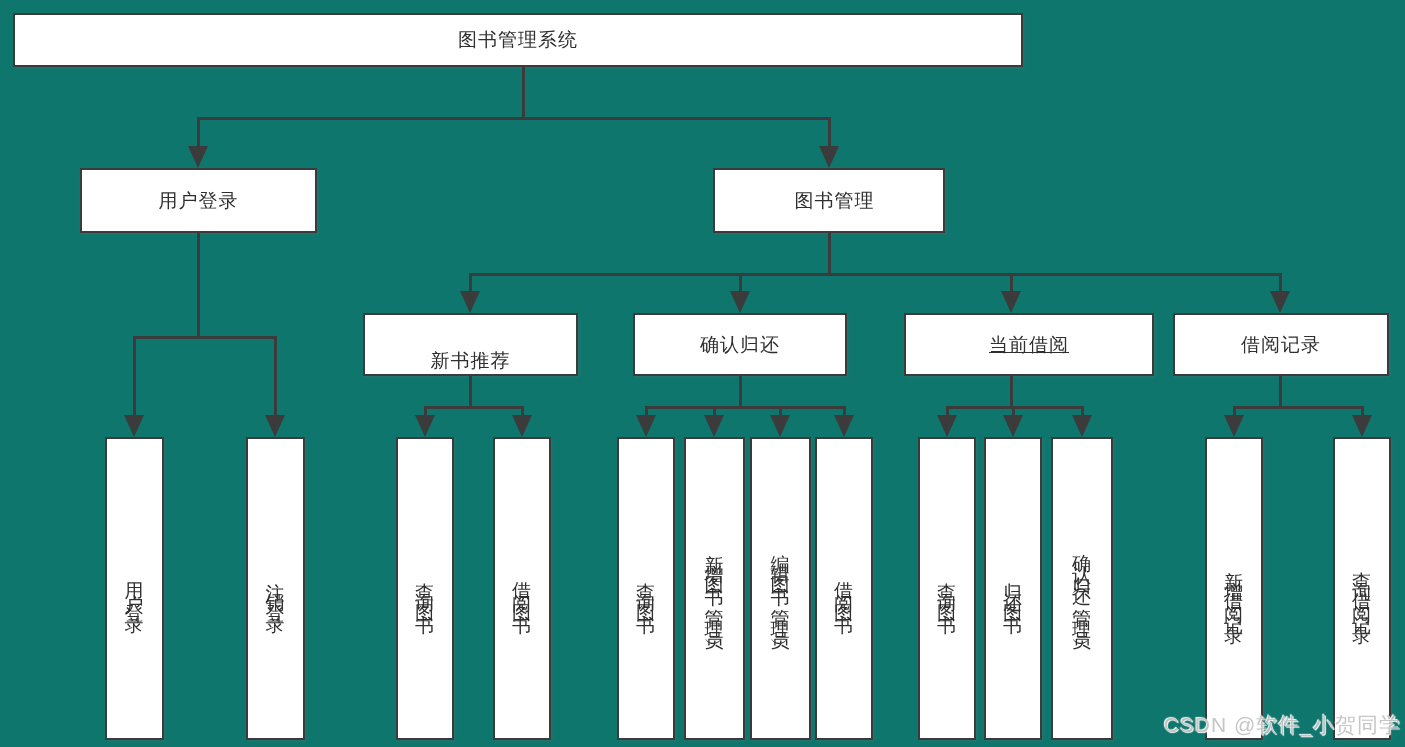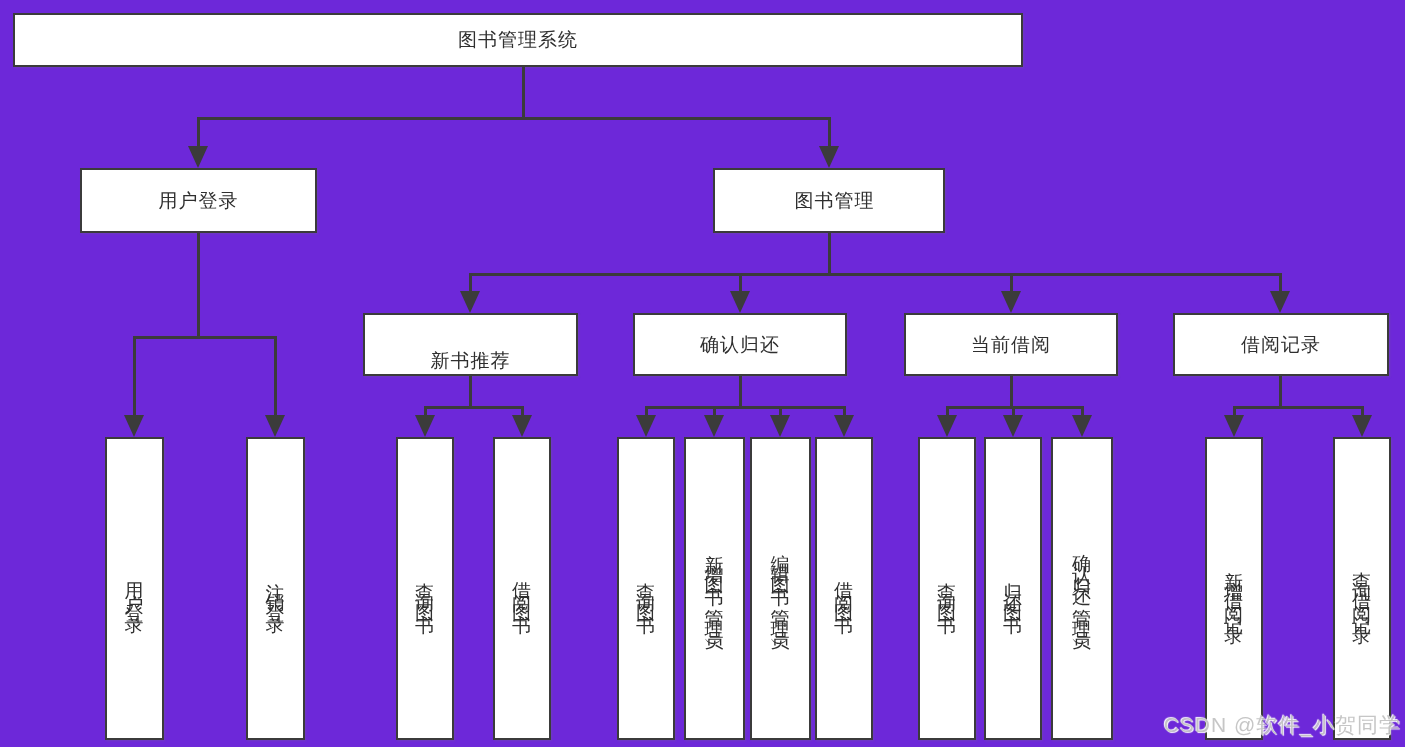--- a/index.html
+++ b/index.html
@@ -1,17 +1,17 @@
 <!DOCTYPE html>
 <html><head>
 <meta charset="utf-8">
 <style>
   html,body{margin:0;padding:0;background:#ffffff;}
   #canvas{
-    position:relative;width:1405px;height:747px;background:#6d28d9;overflow:hidden;
+    position:relative;width:1405px;height:747px;background:#0f766e;overflow:hidden;
     font-family:"Liberation Sans","DejaVu Sans",sans-serif;color:#303030;
   }
   .box{
     position:absolute;box-sizing:border-box;background:#ffffff;
     border:2.5px solid #3b3b3b;display:flex;align-items:center;justify-content:center;
     font-size:19px;letter-spacing:1px;color:#2f2f2f;
     box-shadow:1px 1px 2px rgba(120,120,120,0.25);
   }
   .vbox .vtext{
     writing-mode:vertical-rl;text-orientation:mixed;
@@ -71,21 +71,21 @@
   <div class="arr" style="left:1001px;top:291px;"></div>
   <div class="vline" style="left:1279px;top:273px;height:20px;"></div>
   <div class="arr" style="left:1270px;top:291px;"></div>
 
   <div class="box" style="left:363px;top:313px;width:215px;height:63px;align-items:flex-end;">
     <span>新书推荐</span>
   </div>
   <div class="box" style="left:633px;top:313px;width:214px;height:63px;">
     <span>确认归还</span>
   </div>
-  <div class="box" style="left:904px;top:313px;width:214px;height:63px;">
+  <div class="box" style="left:904px;top:313px;width:250px;height:63px;text-decoration:underline;">
     <span>当前借阅</span>
   </div>
   <div class="box" style="left:1173px;top:313px;width:216px;height:63px;">
     <span>借阅记录</span>
   </div>
 
   <div class="vline" style="left:469px;top:376px;height:30px;"></div>
   <div class="hline" style="left:424px;top:406px;width:99px;"></div>
   <div class="vline" style="left:424px;top:406px;height:11px;"></div>
   <div class="arr" style="left:415px;top:415px;"></div>

